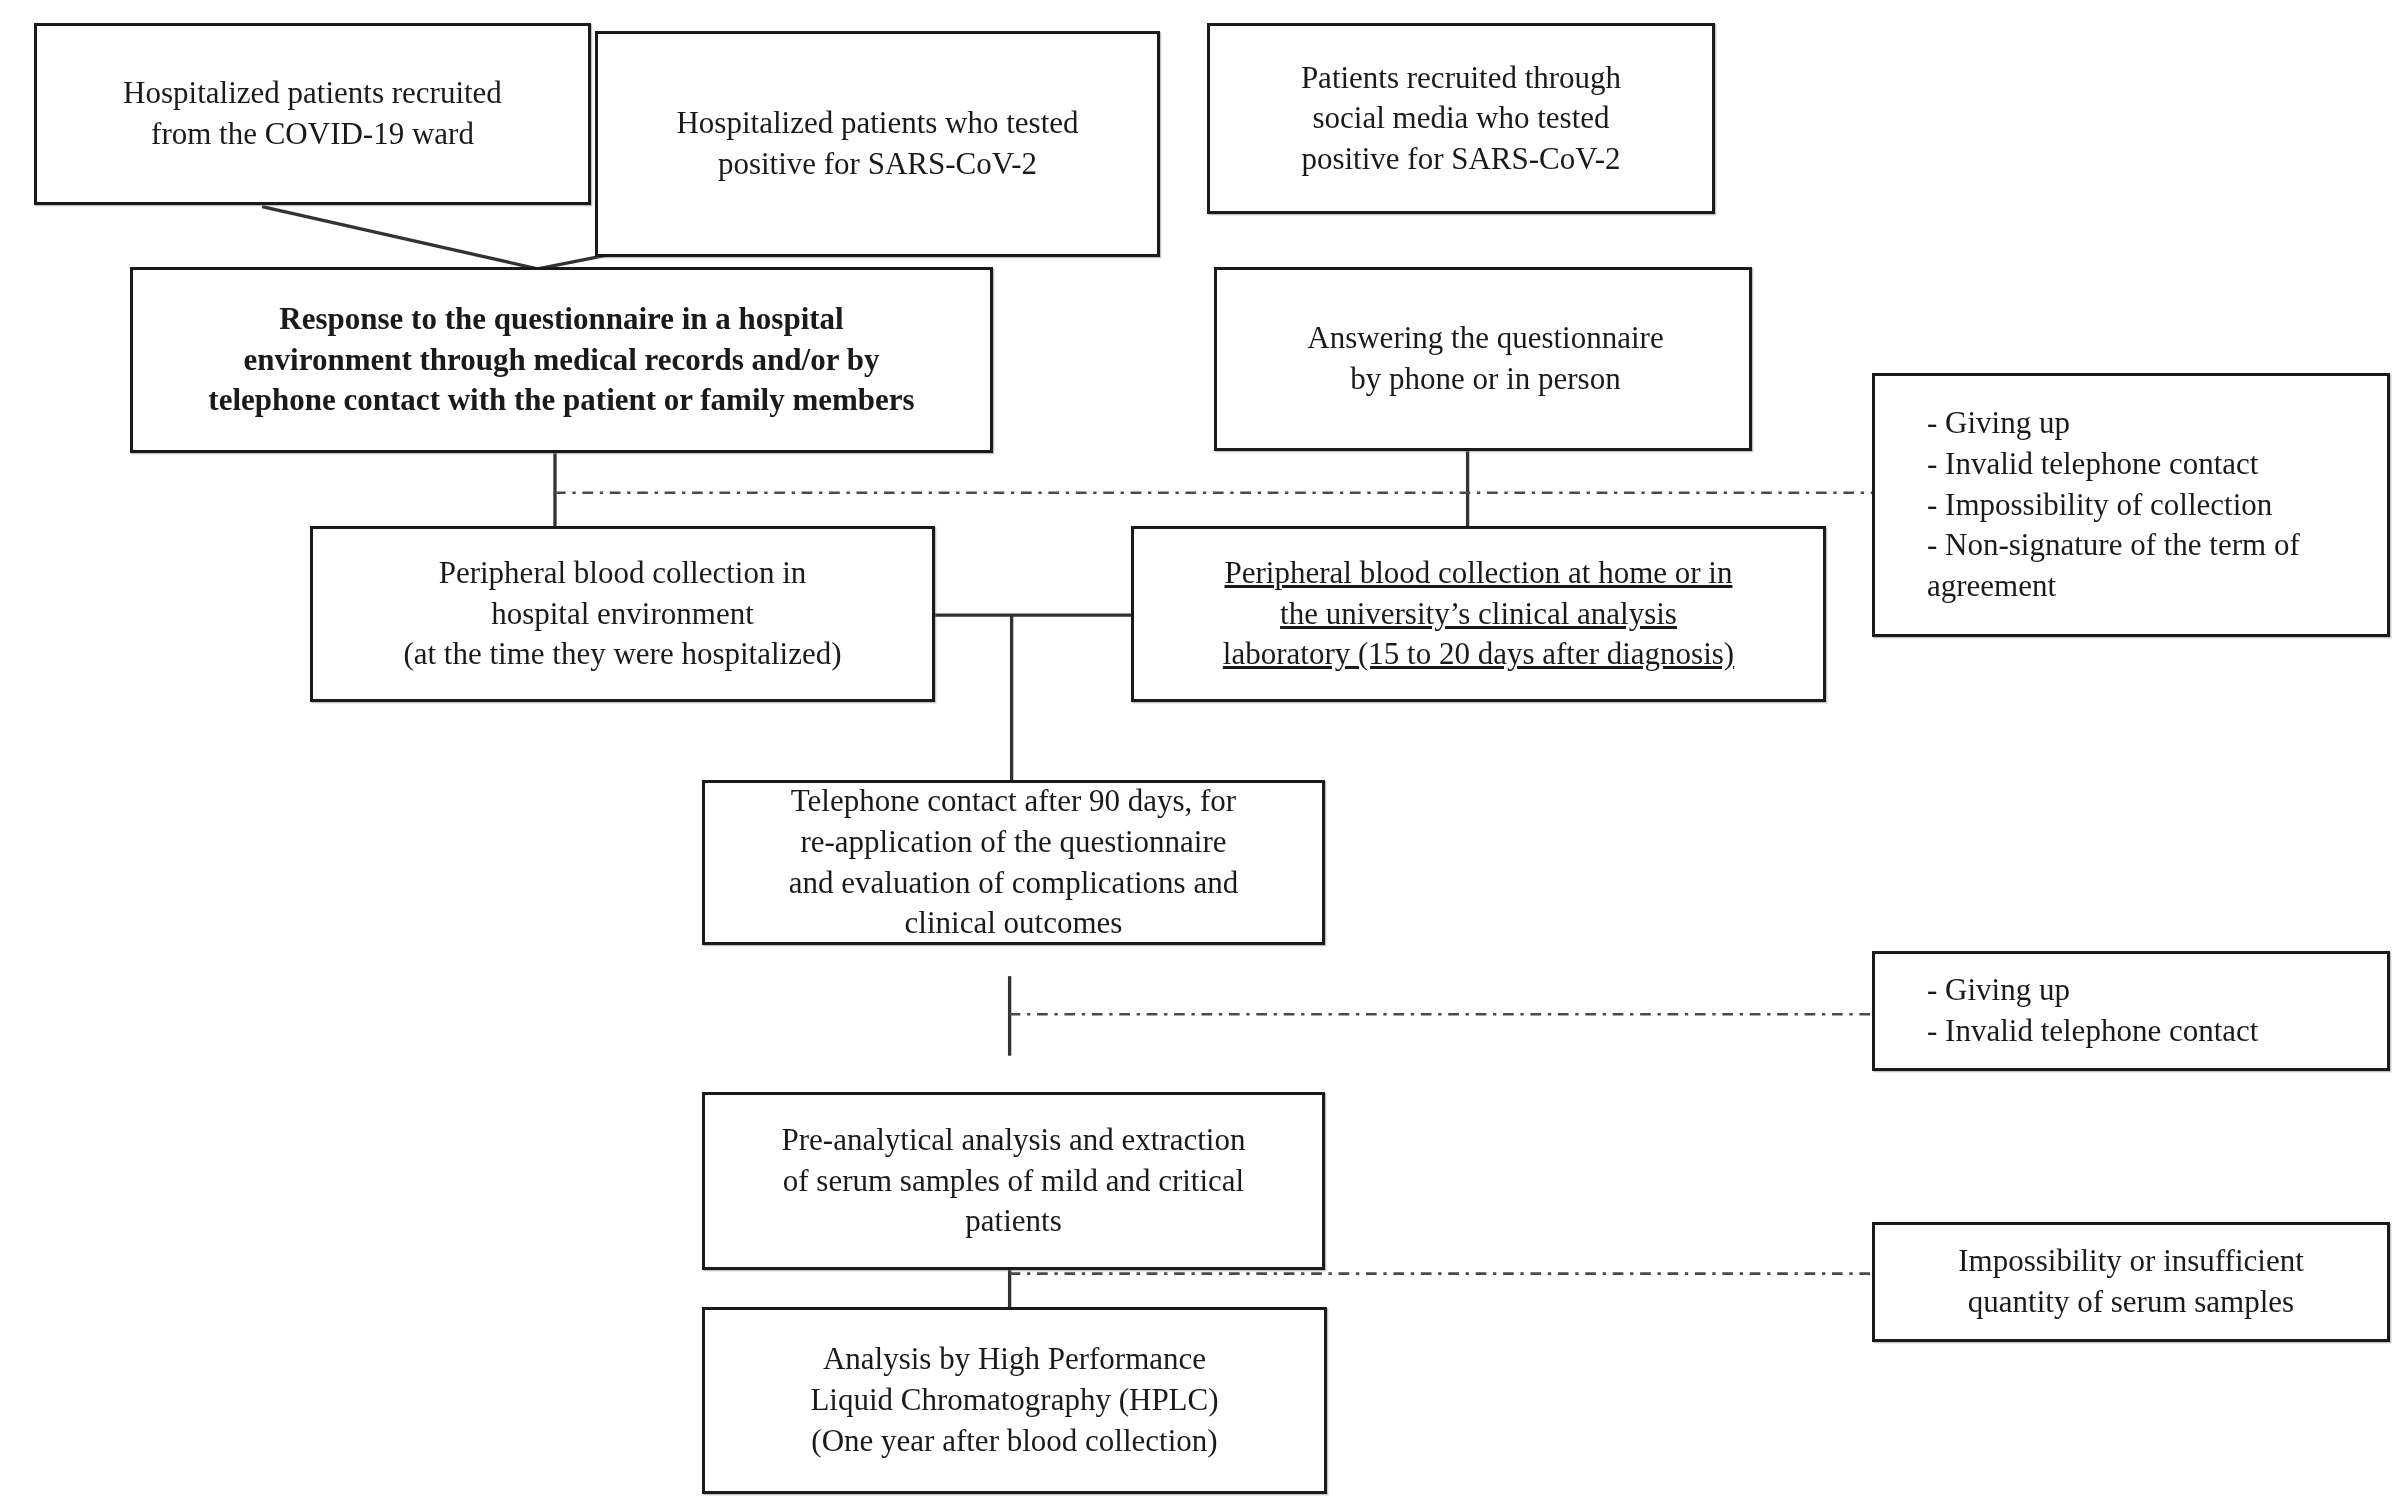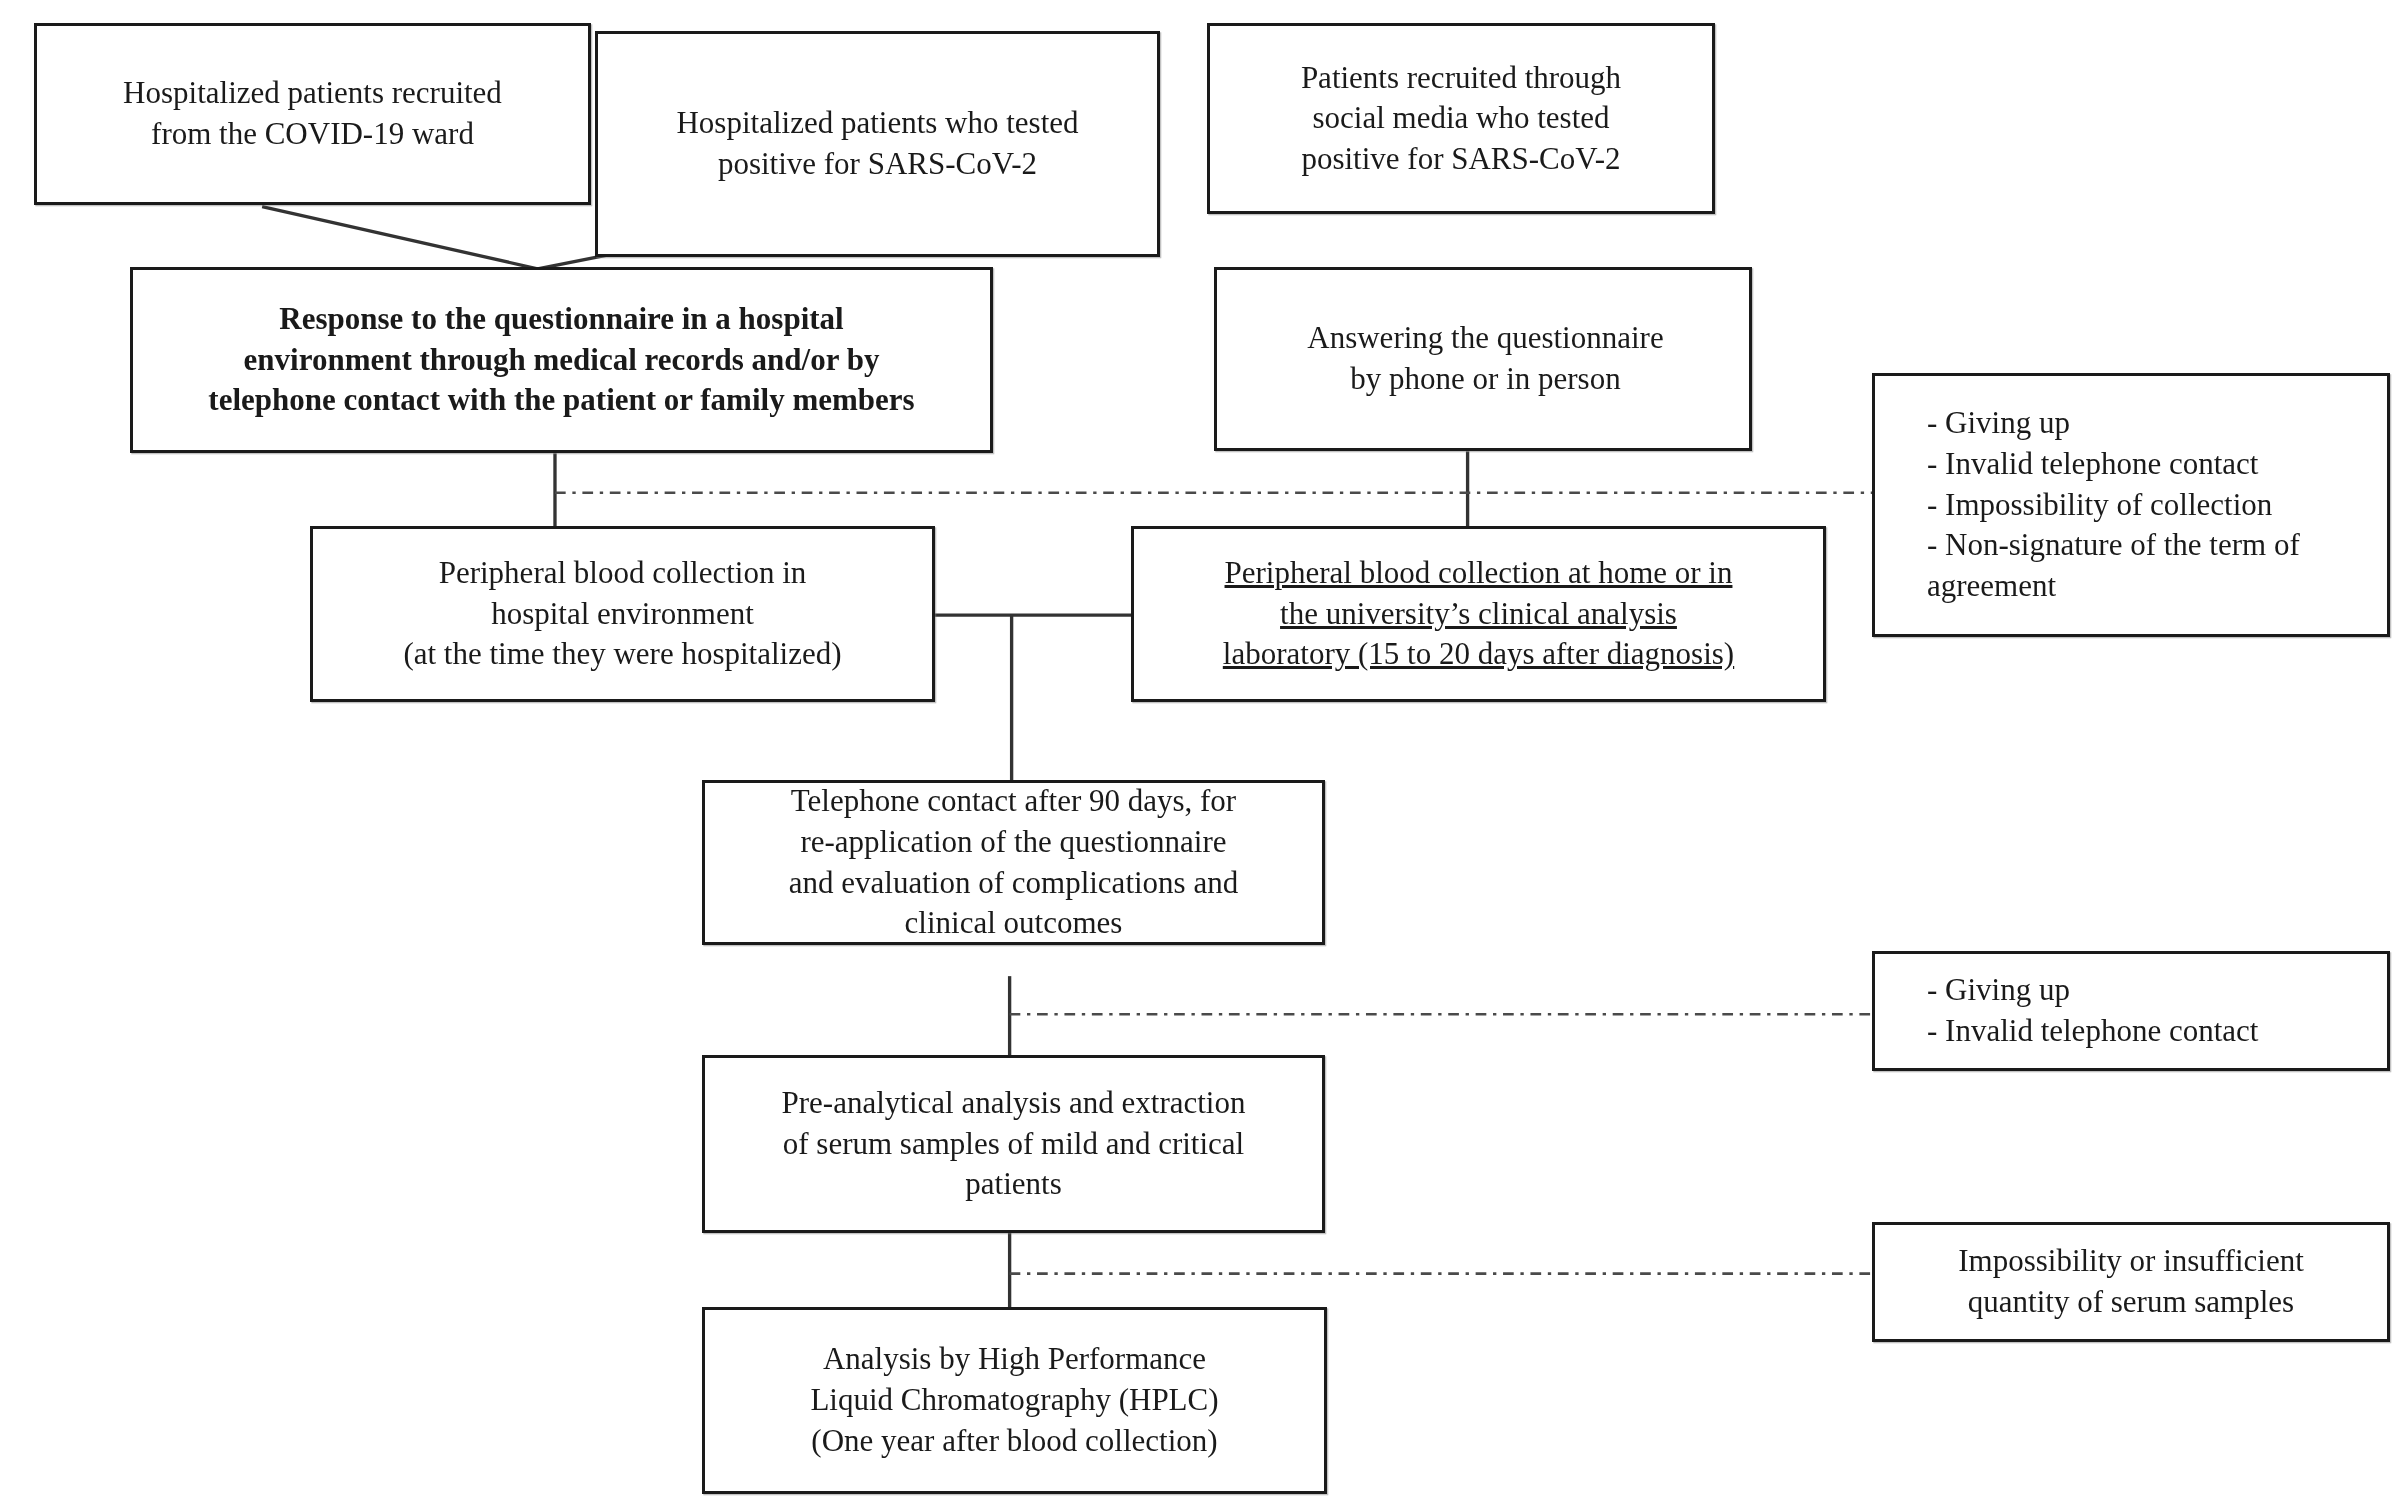--- a/index.html
+++ b/index.html
@@ -84,21 +84,21 @@
 (at the time they were hospitalized)</div>
     <div class="node" style="left: 1131px; top: 526px; width: 695px; height: 176px; text-decoration: underline;">Peripheral blood collection at home or in
 the university’s clinical analysis
 laboratory (15 to 20 days after diagnosis)</div>
     <div class="node" style="left: 702px; top: 780px; width: 623px; height: 165px;">Telephone contact after 90 days, for
 re-application of the questionnaire
 and evaluation of complications and
 clinical outcomes</div>
     <div class="node left" style="left: 1872px; top: 951px; width: 518px; height: 120px;">- Giving up
 - Invalid telephone contact</div>
-    <div class="node" style="left: 702px; top: 1055px; width: 623px; height: 178px;">Pre-analytical analysis and extraction
+    <div class="node" style="left: 702px; top: 1092px; width: 623px; height: 178px;">Pre-analytical analysis and extraction
 of serum samples of mild and critical
 patients</div>
     <div class="node" style="left: 1872px; top: 1222px; width: 518px; height: 120px;">Impossibility or insufficient
 quantity of serum samples</div>
     <div class="node" style="left: 702px; top: 1307px; width: 625px; height: 187px;">Analysis by High Performance
 Liquid Chromatography (HPLC)
 (One year after blood collection)</div>
   </div>
 
 

